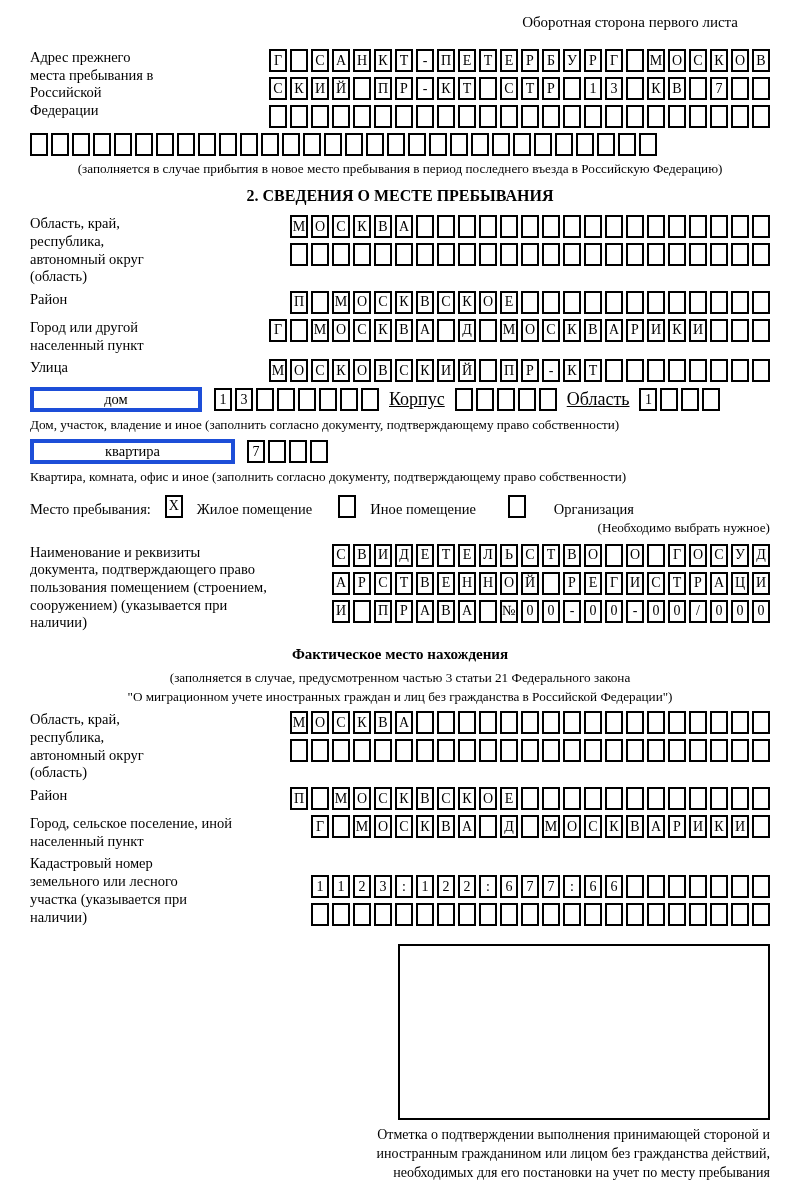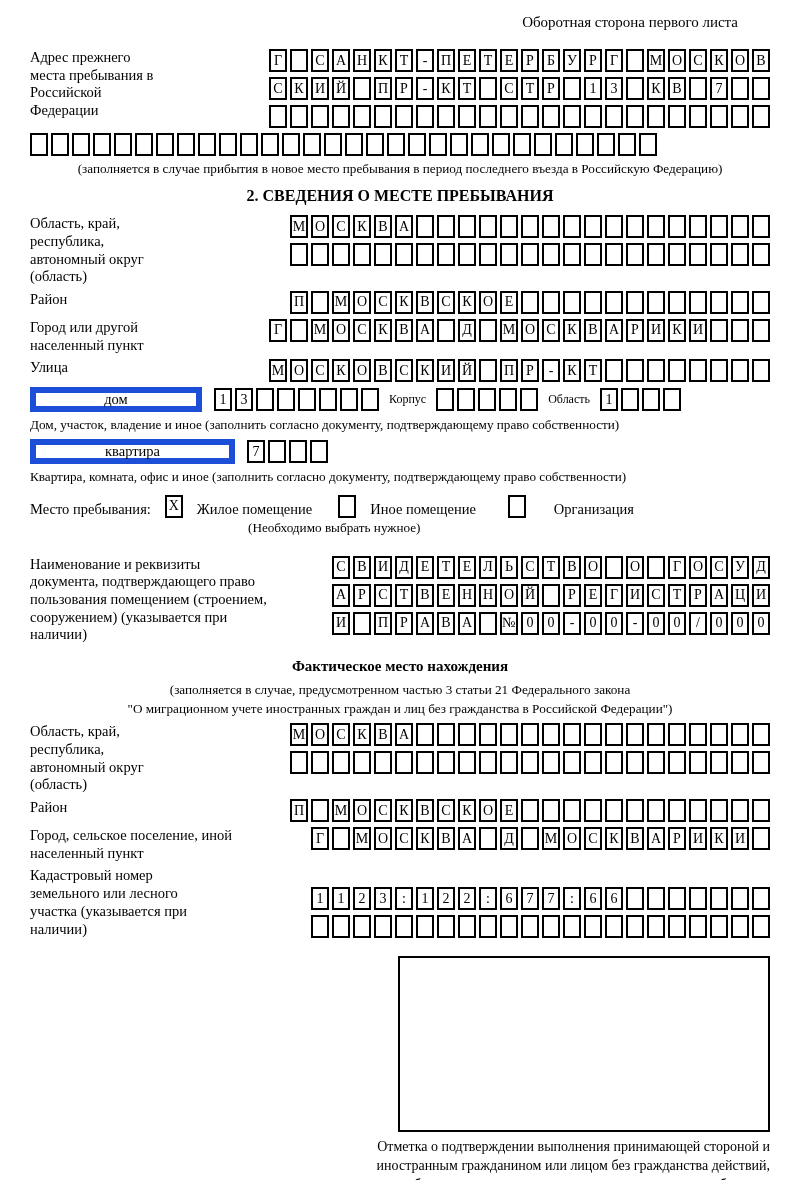--- a/index.html
+++ b/index.html
@@ -25,28 +25,28 @@
   .w240 { max-width:245px; flex:1 1 auto; }
 
   .full-row { display:flex; gap:3px; margin:2px 0 4px 0; }
 
   .caption { font-size:13.2px; line-height:1.3; }
   .caption.center { text-align:center; margin:2px 0 6px 0; }
   .section-title { text-align:center; font-weight:bold; font-size:16px; margin:10px 0 10px 0; }
   .sub-title { text-align:center; font-weight:bold; font-size:15px; margin:14px 0 6px 0; }
 
   .house-row { display:flex; align-items:center; gap:4px; margin-bottom:4px; }
-  .type-box { border:6px solid #1d4ed8; height:25px; display:flex; align-items:center;
+  .type-box { border:4px solid #1d4ed8; height:25px; display:flex; align-items:center;
               justify-content:center; font-size:14.5px; }
   .type-box.house { width:172px; margin-right:8px; }
   .type-box.flat  { width:205px; margin-right:8px; }
-  .inline-label { font-size:12px; padding:0 6px; white-space:nowrap; }
+  .inline-label { font-size:18px; padding:0 6px; white-space:nowrap;text-decoration:underline; }
 
   .stay-row { display:flex; align-items:flex-end; gap:14px; margin:9px 0 2px 0; font-size:14.5px; }
-  .stay-note { font-size:13.2px; margin:0 0 20px 218px; }
+  .stay-note { font-size:13.2px; margin:0 0 8px 218px;text-align:right; }
 
   .stamp-wrap { width:400px; margin-left:auto; margin-top:18px; }
   .stamp-box { width:372px; height:176px; border:2px solid #000; margin-left:auto; }
   .stamp-caption { font-size:14px; line-height:1.35; text-align:right; margin-top:6px; }
 </style>
 </head>
 <body>
 
 <div class="page">
 

